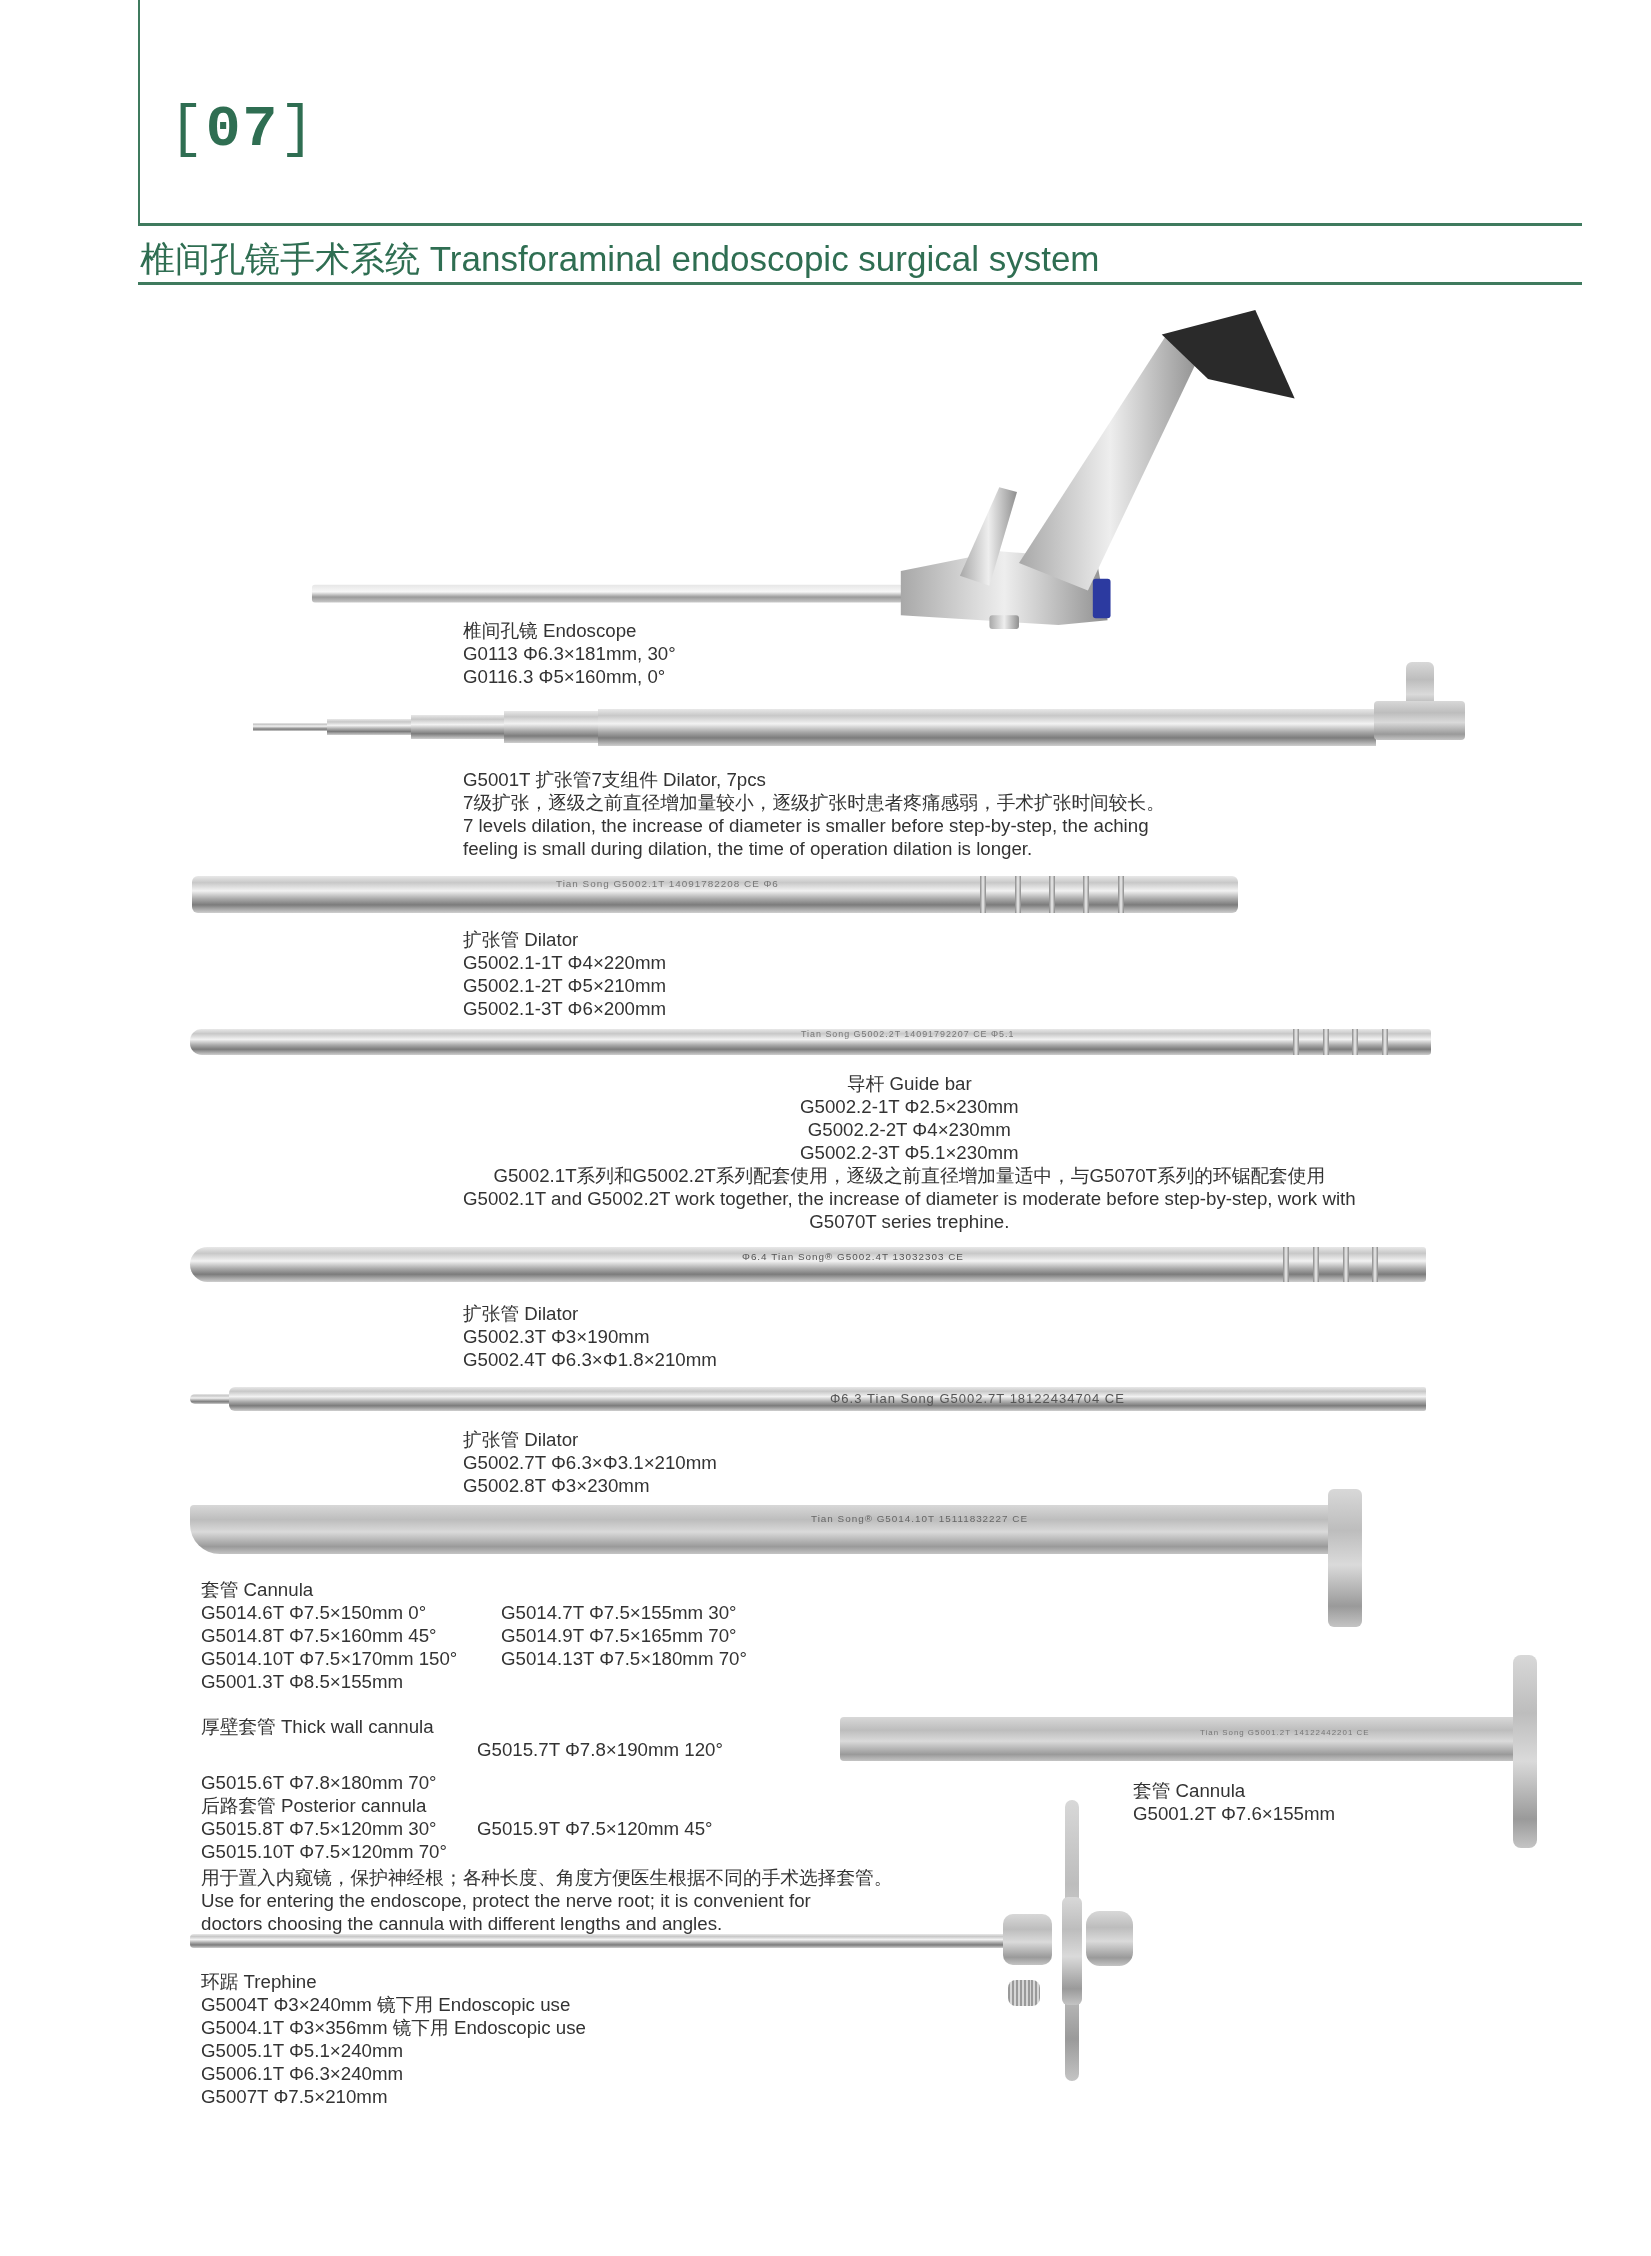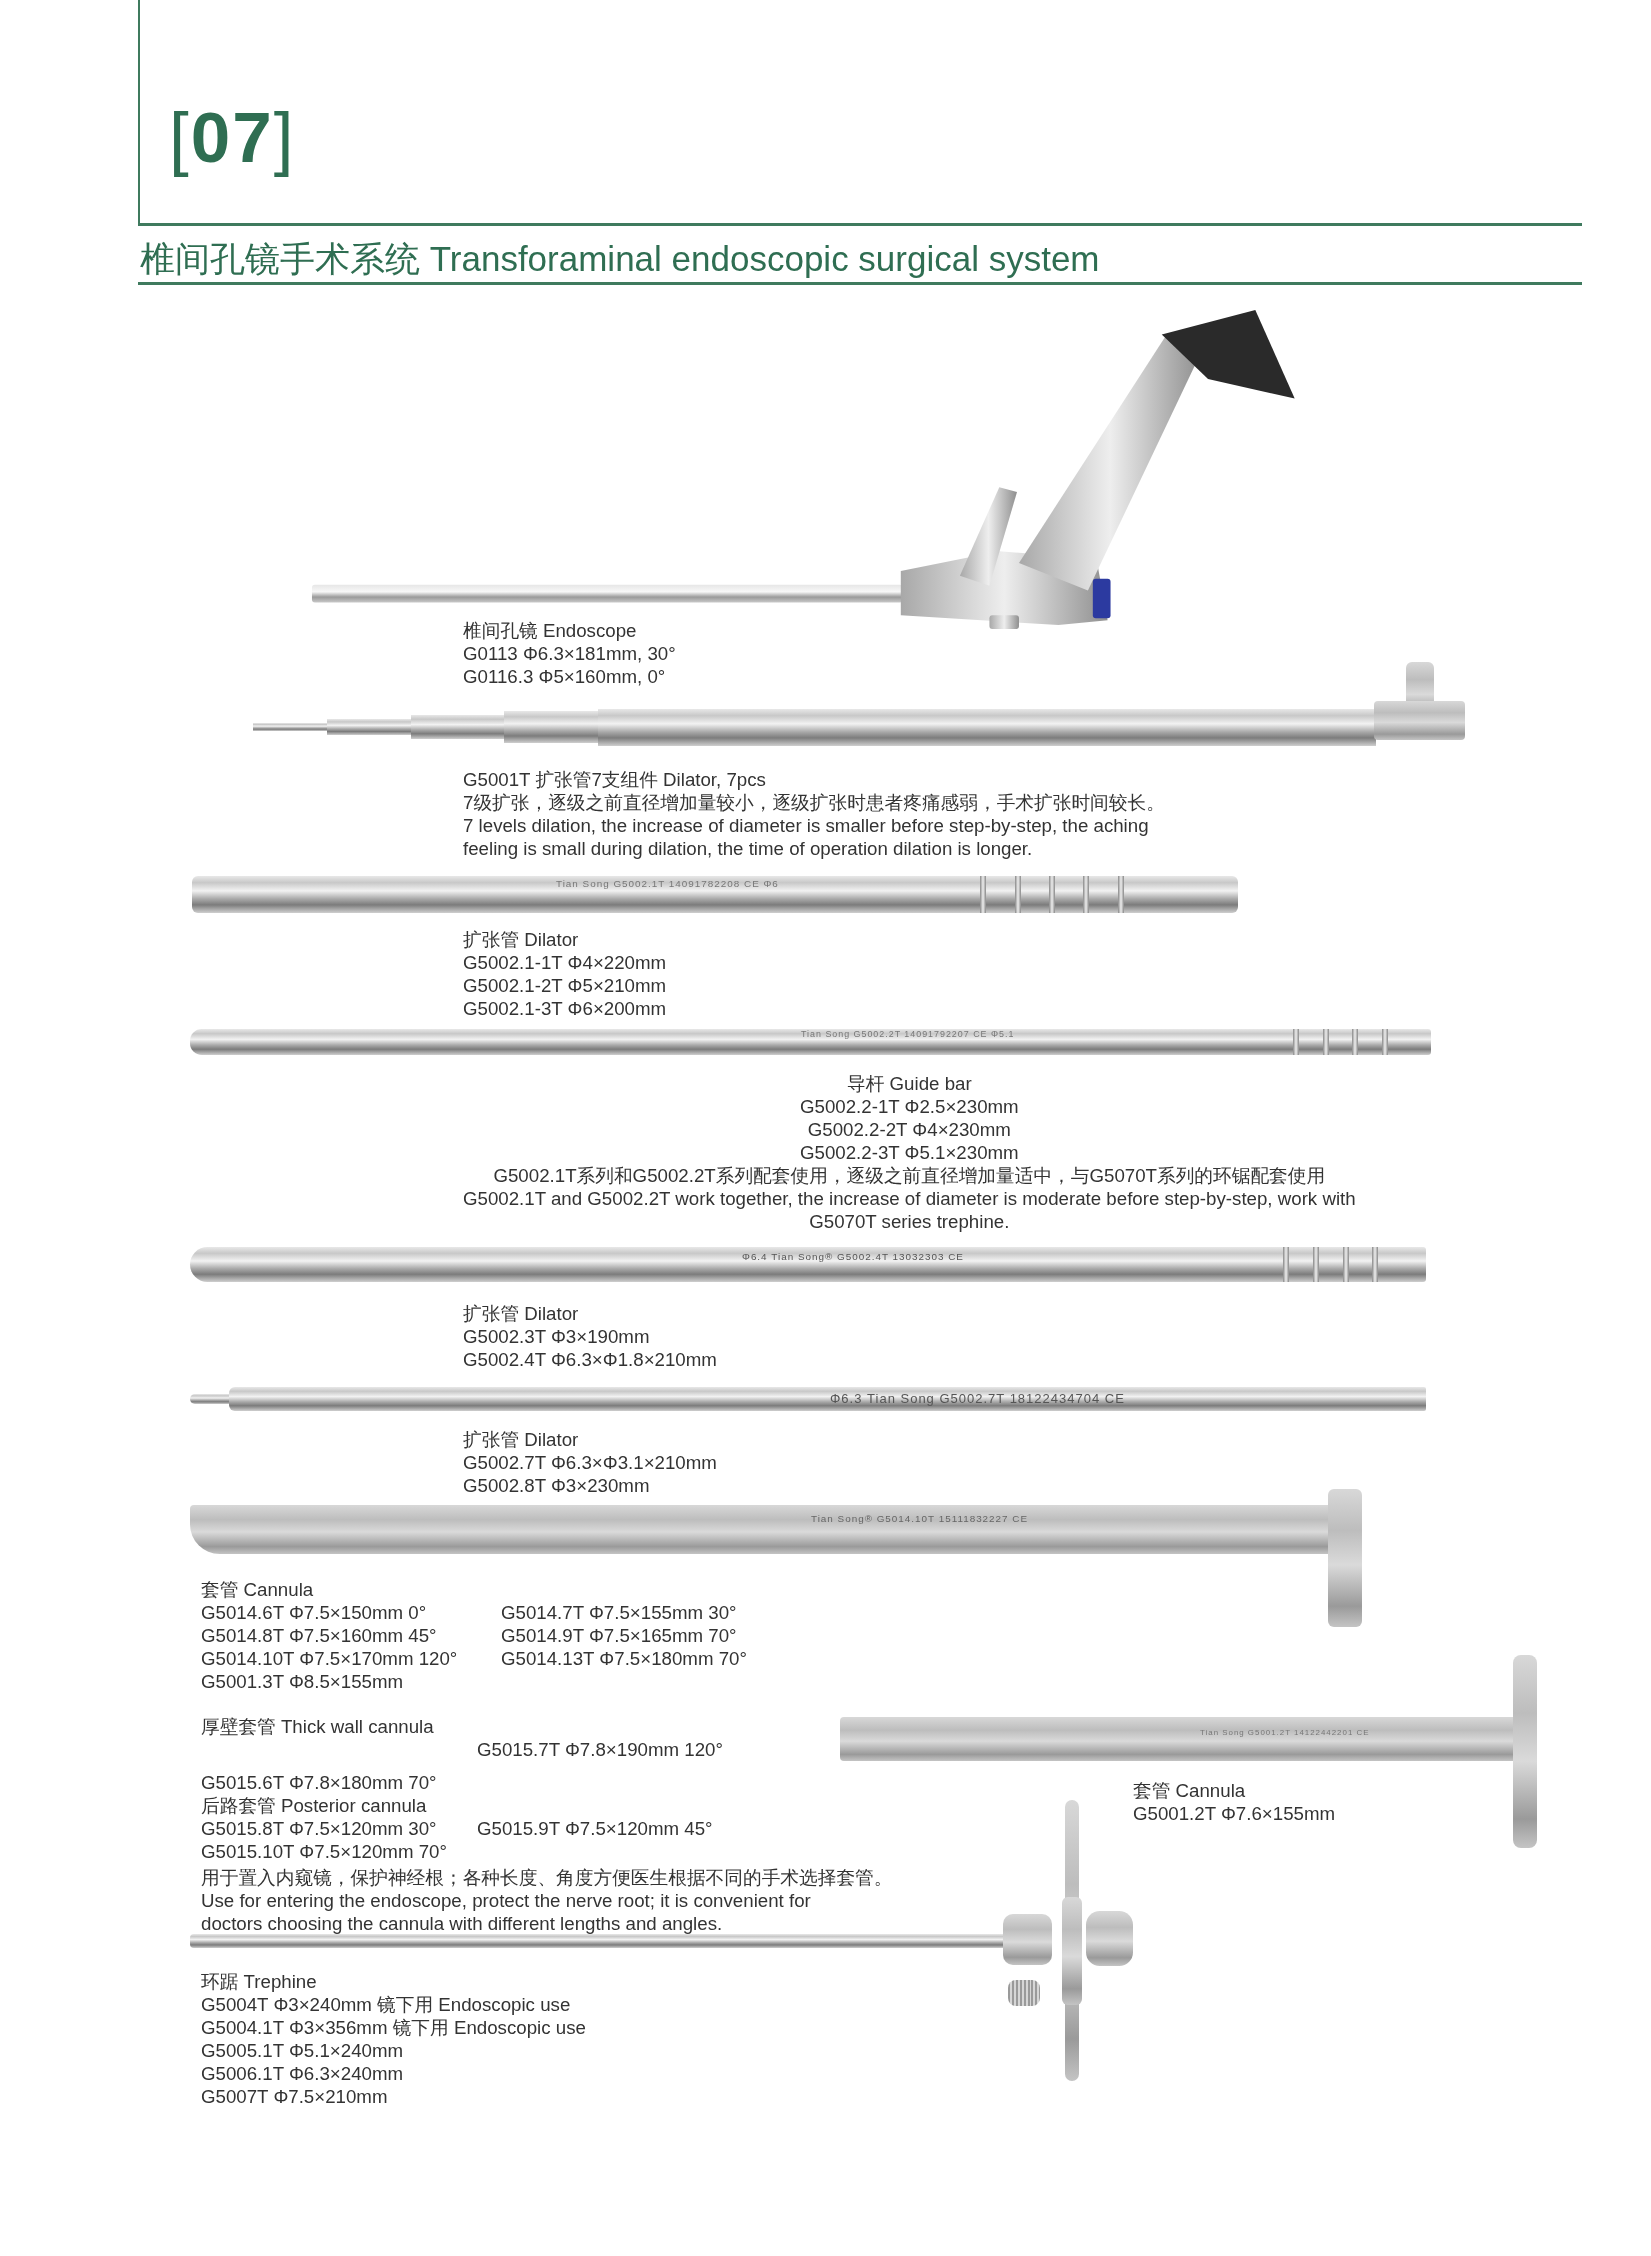--- a/index.html
+++ b/index.html
@@ -1,22 +1,22 @@
 <!DOCTYPE html>
 <html><head>
 <meta charset="utf-8">
 <style>
   html, body { margin:0; padding:0; background:#ffffff; }
   body { width:1652px; height:2257px; position:relative; overflow:hidden;
          font-family:"Liberation Sans","DejaVu Sans",sans-serif; color:#333; }
   .abs { position:absolute; }
   .vline { left:138px; top:0; width:2px; height:225px; background:#3f7a5e; }
   .hline { left:138px; height:3px; background:#3f7a5e; width:1444px; }
-  .pagenum { left:169px; top:97px; font-size:71px; font-weight:bold; color:#2f6e52;
-             letter-spacing:2px; font-family:Liberation Sans, sans-serif; }
+  .pagenum { left:169px; top:97px; font-size:58px; font-weight:bold; color:#2f6e52;
+             letter-spacing:2px; font-family:Liberation Mono, monospace; }
   .pagenum .br { font-weight:normal; color:#2f6e52; }
   .title { left:140px; top:236px; font-size:35px; color:#2f6e52; white-space:nowrap; }
   .txt { font-size:18.7px; line-height:23px; color:#333; white-space:nowrap; }
   .txt div { white-space:nowrap; }
   .cols { display:flex; }
   .cols .c1 { width:300px; }
   .steel { background:linear-gradient(180deg,#e8e8e8 0%,#c8c8c8 18%,#f2f2f2 40%,#a9a9a9 62%,#7c7c7c 78%,#cfcfcf 100%); }
   .steel-flat { background:linear-gradient(180deg,#d8d8d8 0%,#bdbdbd 30%,#dadada 55%,#9a9a9a 85%,#c4c4c4 100%); }
   .engrave { font-size:9.9px; color:#777; white-space:nowrap; letter-spacing:1px; }
   .ring { position:absolute; top:0; bottom:0; width:5.9px; background:linear-gradient(90deg,#888,#eee,#888); }
@@ -150,21 +150,21 @@
   <div>套管 Cannula</div>
   <div class="cols">
       <span class="c1">G5014.6T   Φ7.5×150mm 0°</span>
       <span>G5014.7T  Φ7.5×155mm 30°</span>
     </div>
   <div class="cols">
       <span class="c1">G5014.8T   Φ7.5×160mm 45°</span>
       <span>G5014.9T  Φ7.5×165mm 70°</span>
     </div>
   <div class="cols">
-      <span class="c1">G5014.10T Φ7.5×170mm 120°</span>
+      <span class="c1">G5014.10T Φ7.5×170mm 150°</span>
       <span>G5014.13T Φ7.5×180mm 70°</span>
     </div>
   <div class="cols">
       <span class="c1">G5001.3T   Φ8.5×155mm</span>
     </div>
 </div>
 
 <div class="abs txt" style="left:201px; top:1715px;">
   <div>厚壁套管 Thick wall cannula</div>
   <div class="cols">

